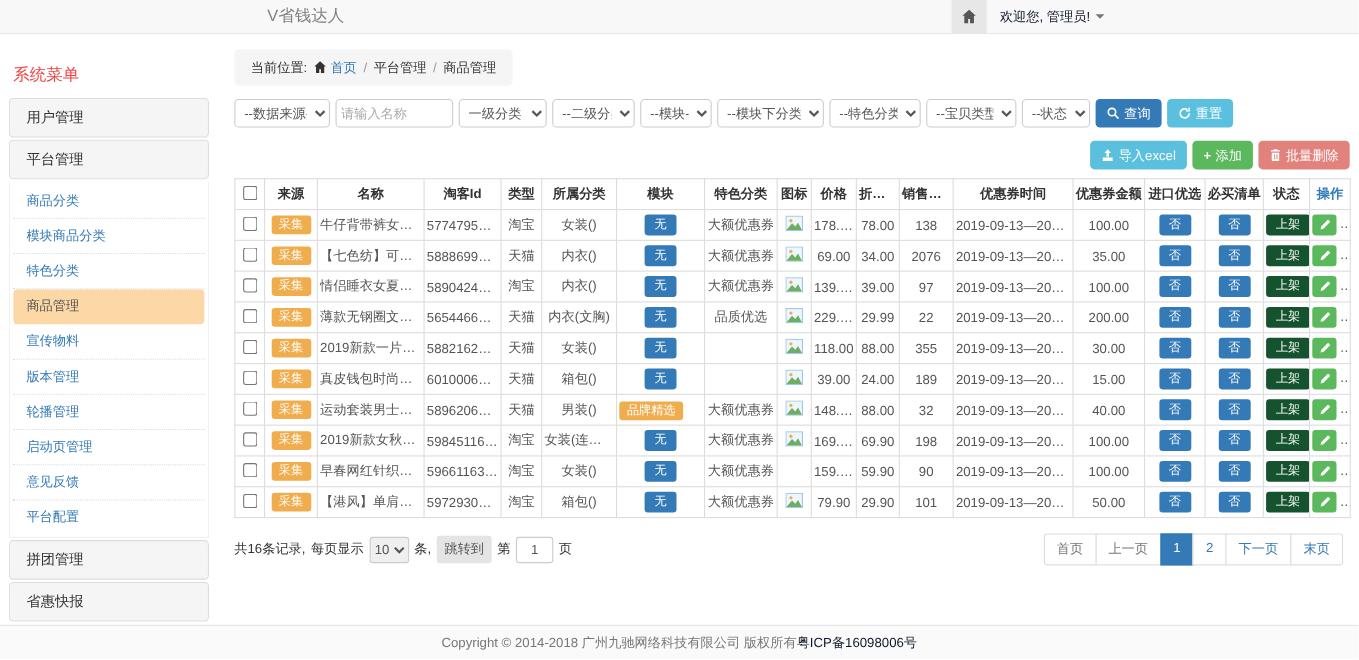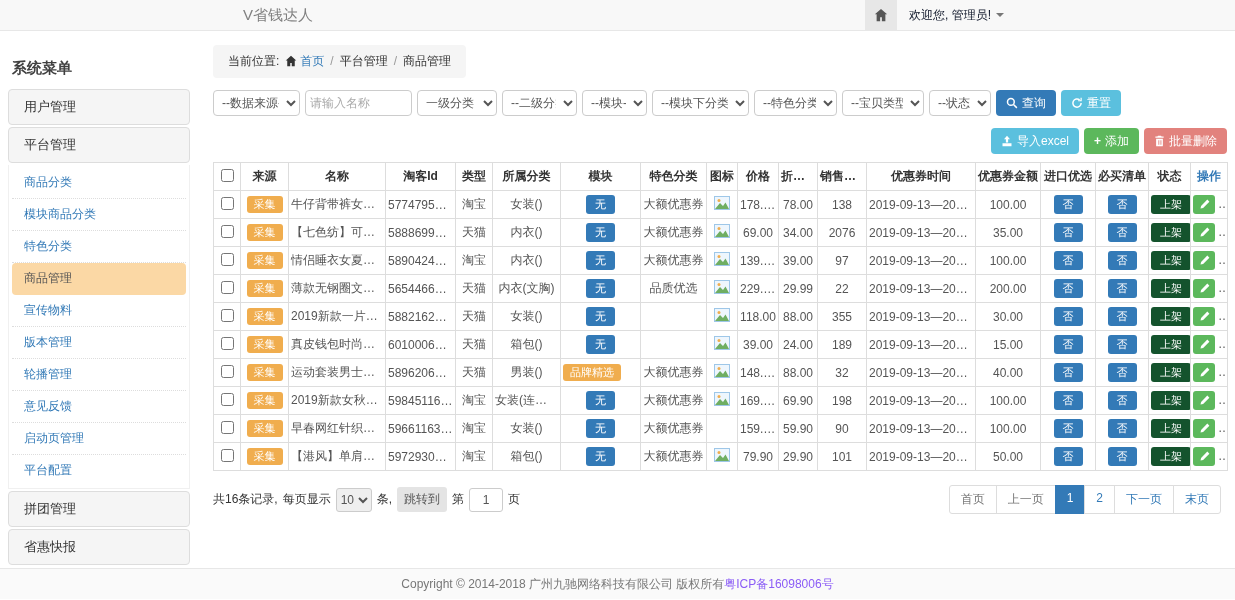--- a/index.html
+++ b/index.html
@@ -10,21 +10,21 @@
   .navbar { position:absolute; left:0; top:0; width:1235px; height:31px;
     background:#f8f8f8; border-bottom:1px solid #e7e7e7; }
   .brand { position:absolute; left:243px; top:0; line-height:30px; font-size:15px; color:#808080; }
   .nav-right { position:absolute; left:865px; top:0; height:30px; display:flex; align-items:stretch; }
   .home-box { width:32px; background:#e7e7e7; display:flex; align-items:center; justify-content:center; cursor:pointer; }
   .welcome { display:flex; align-items:center; gap:5px; padding:0 12px; color:#0f172a; cursor:pointer; }
   .caret { width:0; height:0; border-left:4px solid transparent; border-right:4px solid transparent; border-top:4px solid #777; }
 
   
   .sidebar { position:absolute; left:8px; top:50px; width:182px; height:517px; overflow:hidden; }
-  .sidebar-title { color:#404040; font-size:15px; font-weight:bold; padding:9px 4px 11px; }
+  .sidebar-title { color:#ef4444; font-size:15px; font-weight:normal; padding:9px 4px 11px; }
   .side-group { background:#f5f5f5; border:1px solid #ddd; border-radius:4px; padding:8px 15px;
     margin-bottom:2px; color:#333; font-size:13px; cursor:pointer; }
   .submenu { background:#fff; border:1px solid #f0f0f0; border-top:none; margin-bottom:2px; padding:2px 3px; }
   .submenu-item { display:block; padding:7px 12px; color:#337ab7; font-size:12px;
     border-bottom:1px dotted #ddd; cursor:pointer; text-decoration:none; }
   .submenu-item:last-child { border-bottom:none; }
   .submenu-item.active { background:#fbd8a5; border-radius:4px; color:#555; border-bottom-color:transparent; }
 
   
   .main { position:absolute; left:213px; top:45px; width:1014px; }
@@ -74,21 +74,21 @@
   .pager { display:flex; margin-right:6px; }
   .pg { border:1px solid #ddd; background:#fff; padding:5px 11px; margin-left:-1px; color:#337ab7;
     cursor:pointer; }
   .pg:first-child { border-radius:3px 0 0 3px; margin-left:0; }
   .pg:last-child { border-radius:0 3px 3px 0; }
   .pg.muted { color:#777; }
   .pg.active { background:#337ab7; border-color:#337ab7; color:#fff; }
 
   .footer { position:absolute; left:0; top:568px; width:1235px; height:31px; background:#fafafa;
     border-top:1px solid #e7e7e7; text-align:center; line-height:30px; color:#777; }
-  .footer a { color:#8b5cf6; text-decoration:none; cursor:pointer; }
+  .footer a { color:#0f172a; text-decoration:none; cursor:pointer; }
 </style>
 </head>
 <body>
 
 <div class="navbar">
   <div class="brand">V省钱达人</div>
   <div class="nav-right">
     <div class="home-box">
       <svg width="14" height="14" viewBox="0 0 16 16" fill="#555">
           <path d="M8 1L1 7.2h2V15h4v-4.5h2V15h4V7.2h2L8 1z"></path>
@@ -107,22 +107,22 @@
       <div class="side-group">用户管理</div>
       <div class="side-group">平台管理</div>
       <div class="submenu">
         <a class="submenu-item">商品分类</a>
         <a class="submenu-item">模块商品分类</a>
         <a class="submenu-item">特色分类</a>
         <a class="submenu-item active">商品管理</a>
         <a class="submenu-item">宣传物料</a>
         <a class="submenu-item">版本管理</a>
         <a class="submenu-item">轮播管理</a>
+        <a class="submenu-item">启动页管理</a>
         <a class="submenu-item">意见反馈</a>
-        <a class="submenu-item">启动页管理</a>
         <a class="submenu-item">平台配置</a>
       </div>
       <div class="side-group">拼团管理</div>
       <div class="side-group">省惠快报</div>
     </div>
 </div>
 
 <div class="main">
 
   <div class="breadcrumb">

